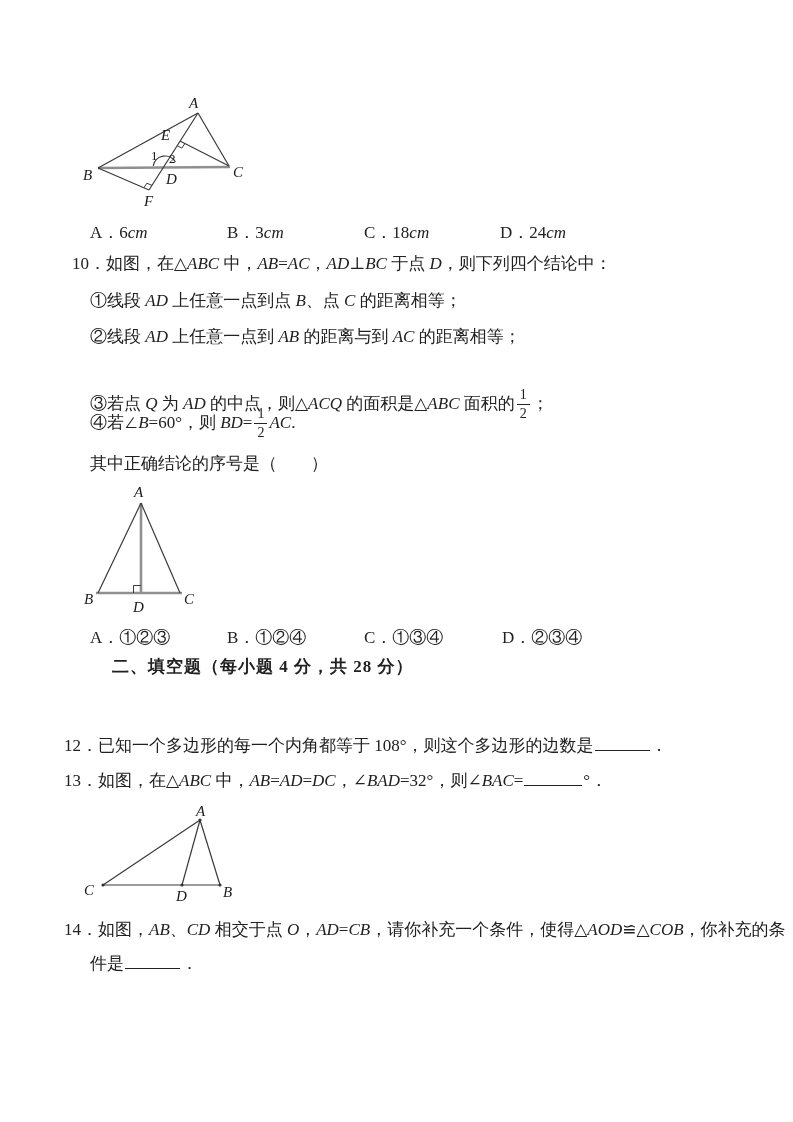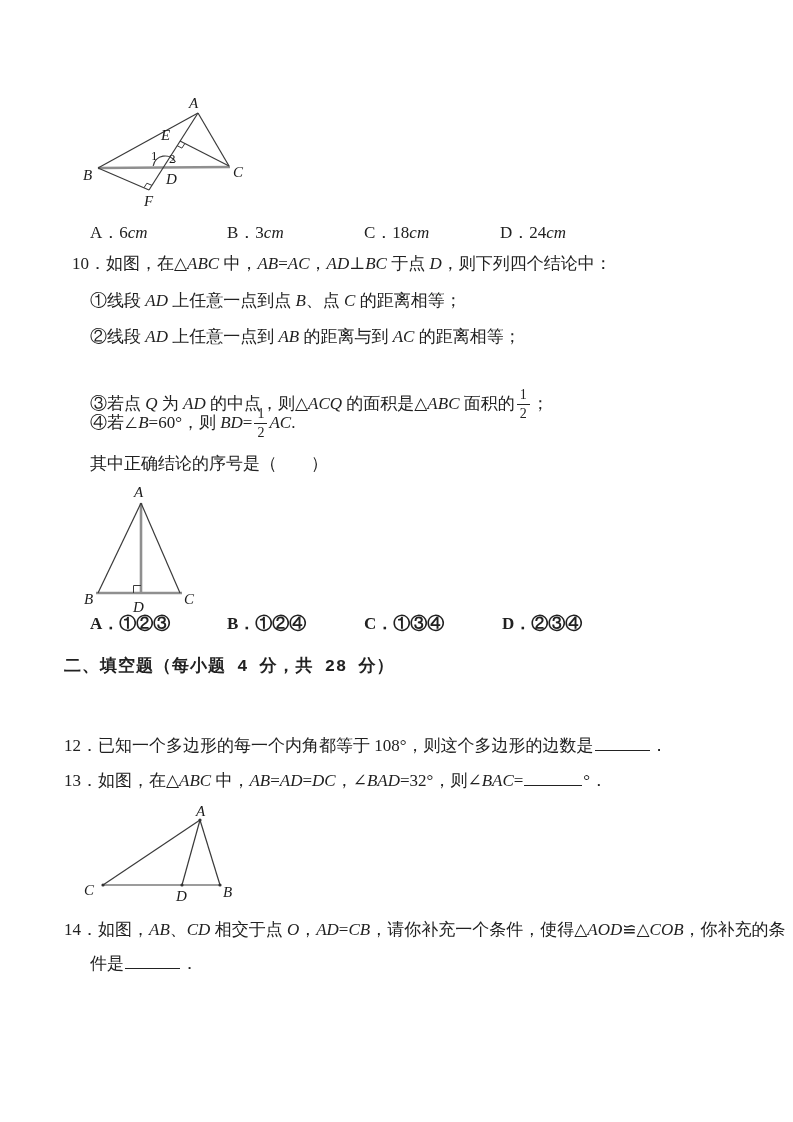--- a/index.html
+++ b/index.html
@@ -16,24 +16,25 @@
   .line{
     position:absolute;
     white-space:nowrap;
     line-height:24px;
   }
   .indent{left:90px;}
   .s-i{font-style:italic;}
   .opt{position:absolute;top:0;white-space:nowrap;}
   .optrow{height:24px;width:100%;left:0;}
   .sec-title{
-    font-family:Liberation Mono, monospace;
+    font-family:Liberation Serif, serif;
     font-weight:700;
     font-size:17px;
     letter-spacing:1px;
+    margin-left:48px;
   }
   .frac{
     display:inline-block;
     vertical-align:middle;
     text-align:center;
     line-height:1;
     margin:0 2px;
     position:relative;
     top:-1px;
   }
@@ -108,21 +109,21 @@
     <line class="fgray" x1="141" y1="503" x2="141" y2="593"></line>
     <line class="fline" x1="98" y1="593" x2="141" y2="503"></line>
     <line class="fline" x1="141" y1="503" x2="180" y2="593"></line>
     <path class="fsq" d="M133.5 593 L133.5 585.5 L141 585.5"></path>
     <text class="flab" x="134" y="497">A</text>
     <text class="flab" x="84" y="604">B</text>
     <text class="flab" x="184" y="604">C</text>
     <text class="flab" x="133" y="612">D</text>
   </svg>
 
-  <div class="line optrow" style="top:612px;font-weight:bold;">
+  <div class="line optrow" style="top:626px;">
     <span class="opt" style="left:90px"><span>A．①②③</span></span>
     <span class="opt" style="left:227px"><span>B．①②④</span></span>
     <span class="opt" style="left:364px"><span>C．①③④</span></span>
     <span class="opt" style="left:502px"><span>D．②③④</span></span>
   </div>
 
   <div class="line sec-title" style="left:64px;top:655px;">二、填空题（每小题 4 分，共 28 分）</div>
 
   <div class="line" style="left:64px;top:734px;"><span>12．已知一个多边形的每一个内角都等于 108°，则这个多边形的边数是</span><span class="blank" style="width: 55px;"></span><span>．</span></div>
   <div class="line" style="left:64px;top:769px;"><span>13．如图，在△</span><span class="s-i">ABC</span><span> 中，</span><span class="s-i">AB</span><span>=</span><span class="s-i">AD</span><span>=</span><span class="s-i">DC</span><span>，∠</span><span class="s-i">BAD</span><span>=32°，则∠</span><span class="s-i">BAC</span><span>=</span><span class="blank" style="width: 58px;"></span><span>°．</span></div>

